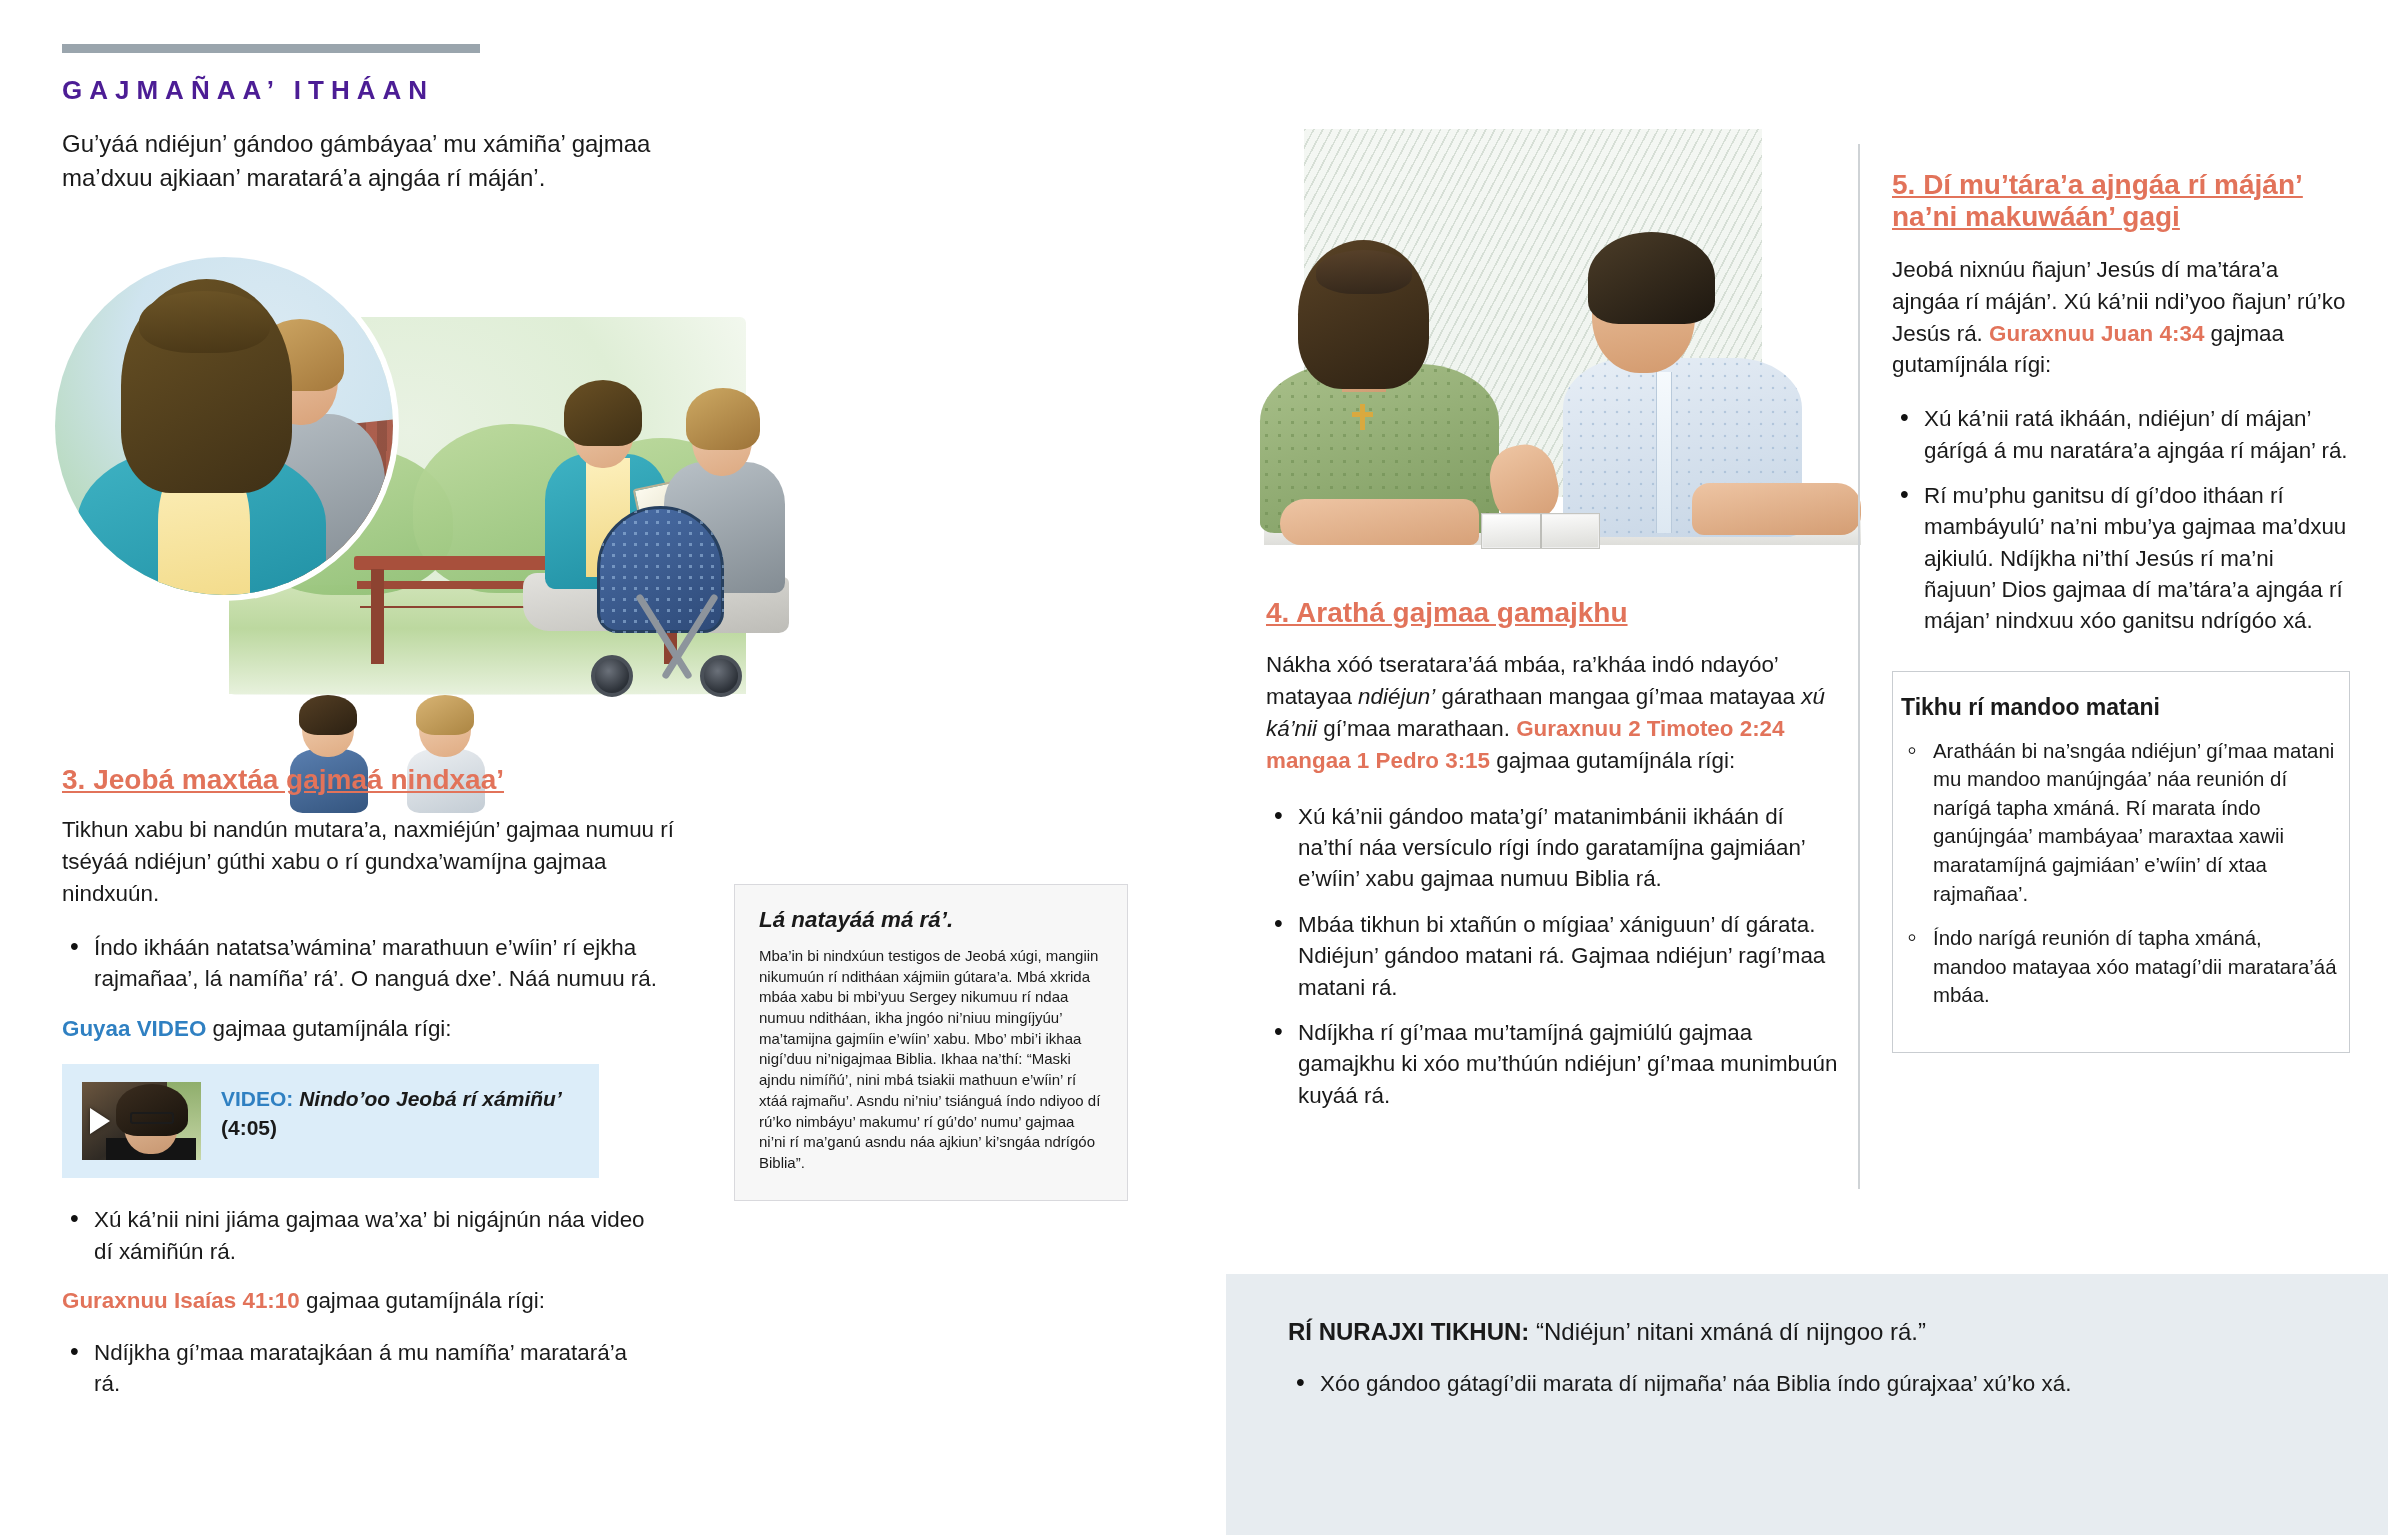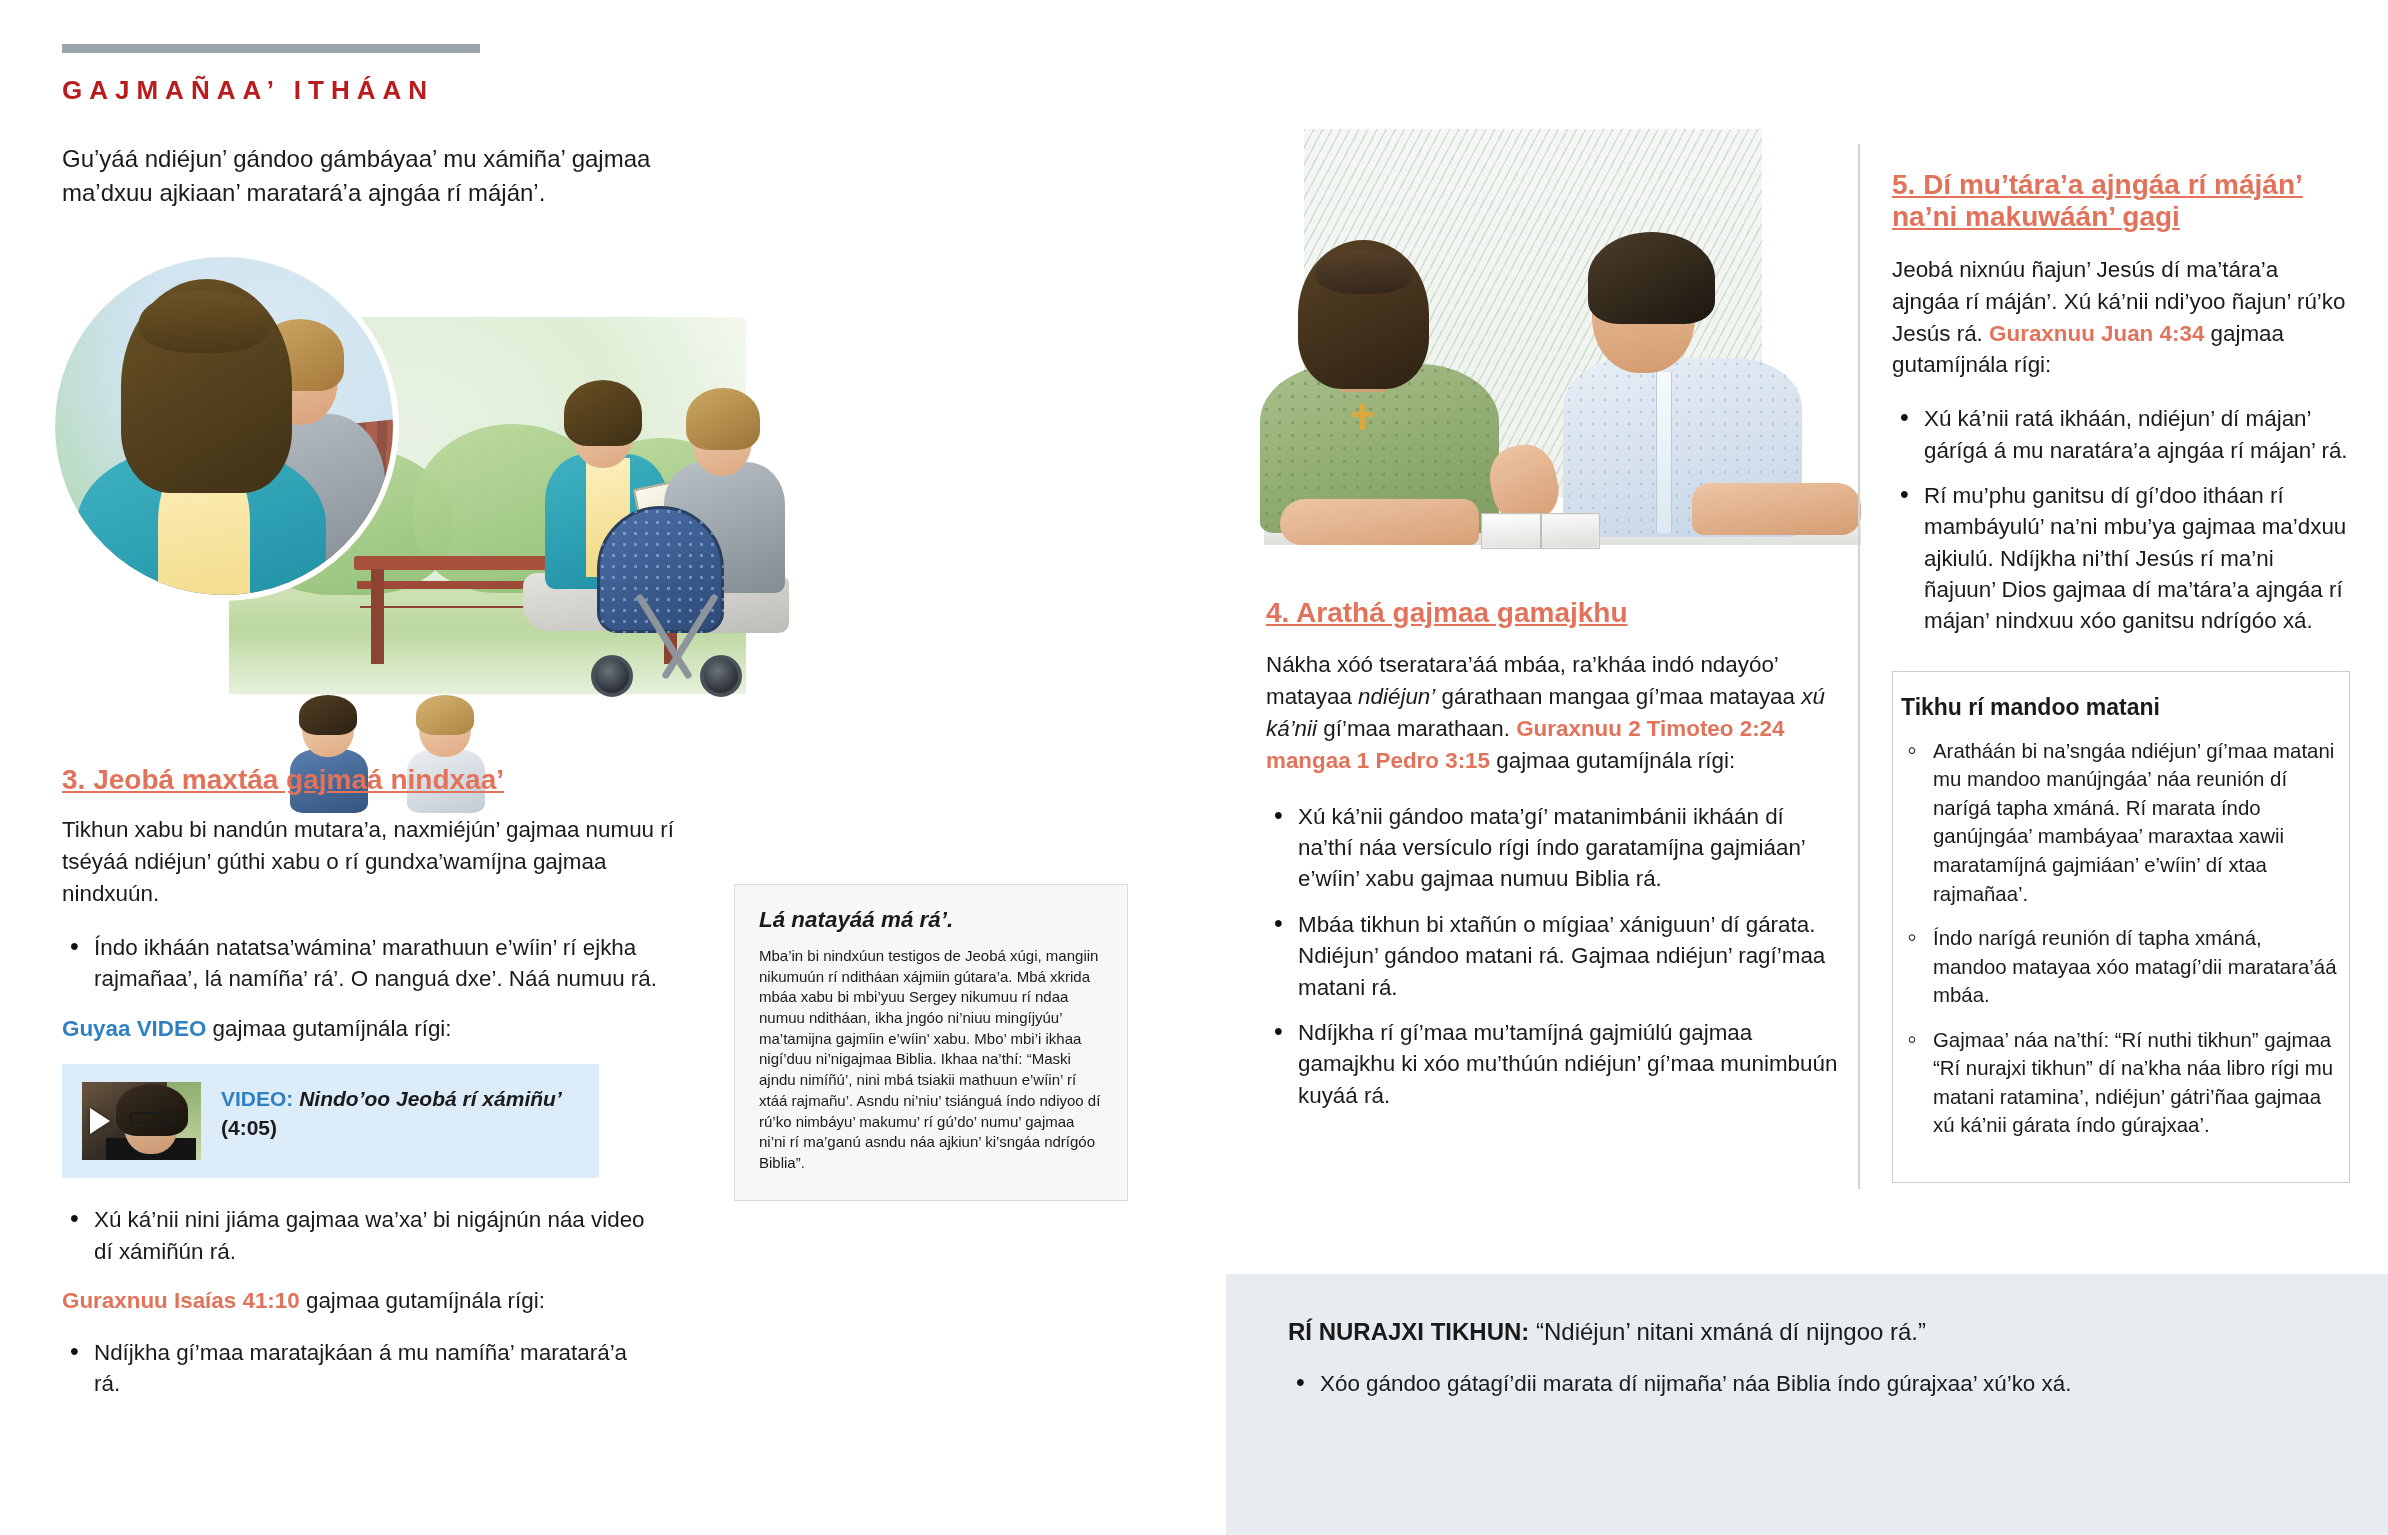--- a/index.html
+++ b/index.html
@@ -13,21 +13,21 @@
   }
 
   
   #col-left { position:absolute; left:62px; top:44px; width:697px; }
 
   .rule {
     width:418px; height:9px; background:#9aa5ad; margin-bottom:22px;
   }
   .kicker {
     font-size:26px; font-weight:700; letter-spacing:7px;
-    color:#b91c1c; margin-bottom:36px;
+    color:#4c1d95; margin-bottom:21px;
   }
   .intro {
     font-size:24px; line-height:1.42; color:#1a1a1a; width:677px;
   }
 
   
   #illus1 {
     position:absolute; left:55px; top:257px; width:697px; height:448px;
   }
   #illus1 .bg {
@@ -539,21 +539,20 @@
   <ul class="bul" style="margin-top:22px;">
     <li>Xú ká’nii ratá ikháán, ndiéjun’ dí májan’ gárígá á mu naratára’a ajngáa rí májan’ rá.</li>
     <li>Rí mu’phu ganitsu dí gí’doo itháan rí mambáyulú’ na’ni mbu’ya gajmaa ma’dxuu ajkiulú. Ndíjkha ni’thí Jesús rí ma’ni ñajuun’ Dios gajmaa dí ma’tára’a ajngáa rí májan’ nindxuu xóo ganitsu ndrígóo xá.</li>
   </ul>
 
   <div id="rightbox">
     <h3>Tikhu rí mandoo matani</h3>
     <ul class="bul hollow">
       <li>Aratháán bi na’sngáa ndiéjun’ gí’maa matani mu mandoo manújngáa’ náa reunión dí narígá tapha xmáná. Rí marata índo ganújngáa’ mambáyaa’ maraxtaa xawii maratamíjná gajmiáan’ e’wíin’ dí xtaa rajmañaa’.</li>
       <li>Índo narígá reunión dí tapha xmáná, mandoo matayaa xóo matagí’dii maratara’áá mbáa.</li>
-      <li>Gajmaa’ náa na’thí: “Rí nuthi tikhun” gajmaa “Rí nurajxi tikhun” dí na’kha náa libro rígi mu matani ratamina’, ndiéjun’ gátri’ñaa gajmaa xú ká’nii gárata índo gúrajxaa’.</li>
     </ul>
   </div>
 </div>
 
 <div id="footer">
   <div class="fh">
     <span>RÍ NURAJXI TIKHUN:</span><span class="fq"> “Ndiéjun’ nitani xmáná dí nijngoo rá.”</span>
   </div>
   <ul class="bul">
     <li>Xóo gándoo gátagí’dii marata dí nijmaña’ náa Biblia índo gúrajxaa’ xú’ko xá.</li>

